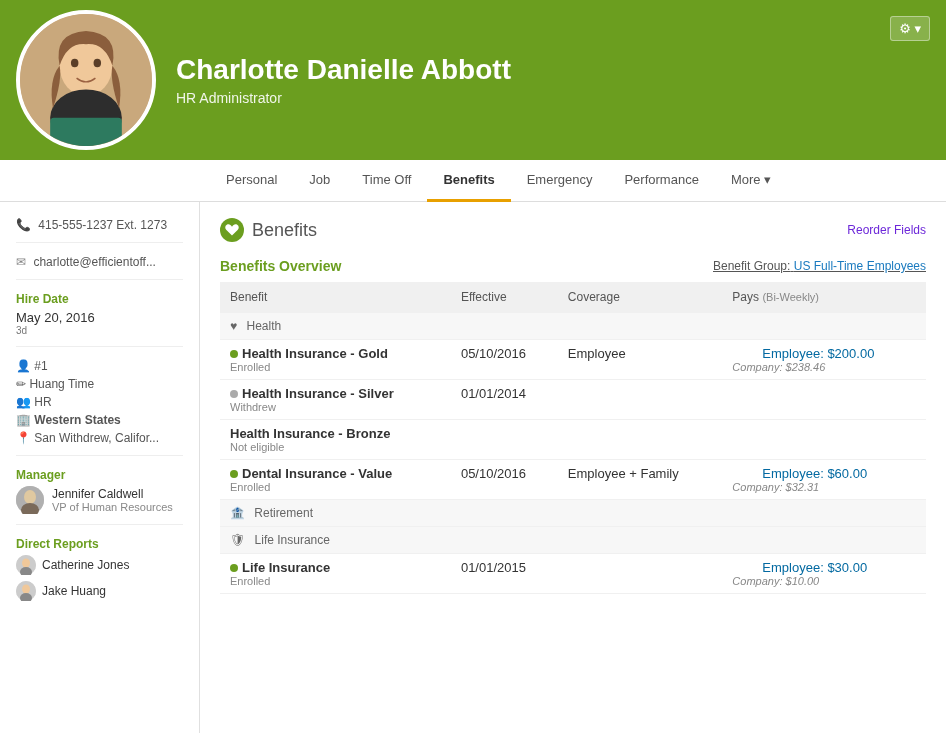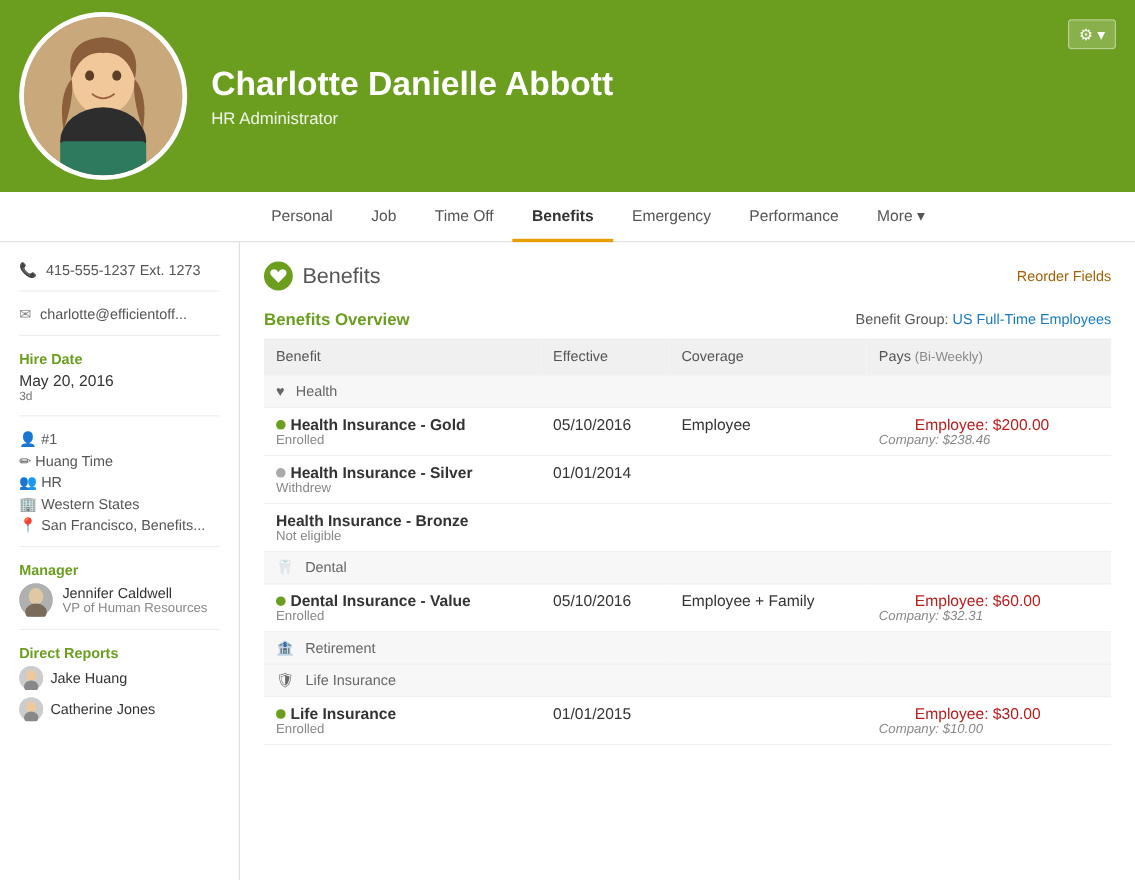--- a/index.html
+++ b/index.html
@@ -177,40 +177,41 @@
       background: #6b9e1f;
       border-radius: 50%;
       display: flex;
       align-items: center;
       justify-content: center;
       margin-right: 8px;
       color: white;
       font-size: 14px;
     }
     .reorder-fields {
-      color: #a16207;
+      color: #6d28d9;
       font-size: 12px;
       cursor: pointer;
     }
 
     
     .section-header {
       display: flex;
       justify-content: space-between;
       align-items: center;
       margin-bottom: 8px;
     }
     .section-title {
       color: #6b9e1f;
       font-size: 14px;
       font-weight: bold;
     }
     .benefit-group-link {
       font-size: 12px;
       color: #555;
+      text-decoration: underline;
     }
     .benefit-group-link a {
       color: #1a7abf;
       text-decoration: none;
     }
 
     
     .benefits-table {
       width: 100%;
       border-collapse: collapse;
@@ -249,21 +250,21 @@
     }
     .status-dot {
       display: inline-block;
       width: 8px;
       height: 8px;
       border-radius: 50%;
       margin-right: 4px;
     }
     .dot-green { background: #6b9e1f; }
     .dot-gray { background: #aaa; }
-    .pays-employee { color: #b91c1c; margin-left: 30px; }
+    .pays-employee { color: #0369a1; margin-left: 30px; }
     .pays-company { color: #888; font-size: 11px; font-style: italic; }
   </style>
 </head>
 <body>
 
 <div class="header">
   <div class="avatar-container">
     <svg viewBox="0 0 140 140" xmlns="http://www.w3.org/2000/svg" width="140" height="140">
       <circle cx="70" cy="70" r="70" fill="#c9a87c"></circle>
 
@@ -323,27 +324,27 @@
         <span>#1</span>
       </div>
       <div style="font-size:12px; color:#555; margin-bottom:4px;">
         <span>✏</span>
         <span>Huang Time</span>
       </div>
       <div style="font-size:12px; color:#555; margin-bottom:4px;">
         <span>👥</span>
         <span>HR</span>
       </div>
-      <div style="font-size:12px; color:#555; margin-bottom:4px;">
+      <div style="font-size:12px; color:#555; margin-bottom:4px;font-weight:bold;">
         <span>🏢</span>
         <span>Western States</span>
       </div>
       <div style="font-size:12px; color:#555;">
         <span>📍</span>
-        <span>San Francisco, Benefits...</span>
+        <span>San Withdrew, Califor...</span>
       </div>
     </div>
 
     <div class="sidebar-field">
       <div class="sidebar-label">Manager</div>
       <div class="manager-row">
         <div class="manager-avatar">
           <svg viewBox="0 0 28 28" width="28" height="28">
             <circle cx="14" cy="14" r="14" fill="#b0b0b0"></circle>
             <ellipse cx="14" cy="11" rx="6" ry="7" fill="#e0c9a0"></ellipse>
@@ -360,31 +361,31 @@
     <div class="sidebar-field">
       <div class="sidebar-label">Direct Reports</div>
       <div class="direct-report-row">
         <div class="person-icon">
           <svg viewBox="0 0 20 20" width="20" height="20">
             <circle cx="10" cy="10" r="10" fill="#ccc"></circle>
             <ellipse cx="10" cy="8" rx="4" ry="4.5" fill="#f0c89a"></ellipse>
             <ellipse cx="10" cy="17" rx="6" ry="5" fill="#888"></ellipse>
           </svg>
         </div>
-        <span style="font-size:12px; color:#333;">Jake Huang</span>
+        <span style="font-size:12px; color:#333;">Catherine Jones</span>
       </div>
       <div class="direct-report-row">
         <div class="person-icon">
           <svg viewBox="0 0 20 20" width="20" height="20">
             <circle cx="10" cy="10" r="10" fill="#ccc"></circle>
             <ellipse cx="10" cy="8" rx="4" ry="4.5" fill="#f0c89a"></ellipse>
             <ellipse cx="10" cy="17" rx="6" ry="5" fill="#888"></ellipse>
           </svg>
         </div>
-        <span style="font-size:12px; color:#333;">Catherine Jones</span>
+        <span style="font-size:12px; color:#333;">Jake Huang</span>
       </div>
     </div>
   </div>
 
   <div class="content">
 
     <div class="page-title-row">
       <div class="page-title">
         <div class="page-title-icon">
           <svg viewBox="0 0 20 20" width="16" height="16">
@@ -459,26 +460,20 @@
         </div>
         <div class="benefit-status">Not eligible</div>
       </td>
       <td></td>
       <td></td>
       <td>
         <div class="pays-employee"></div>
         <div class="pays-company"></div>
       </td>
     </tr>
-          <tr class="category-row">
-            <td colspan="4">
-    <span style="margin-right:6px;">🦷</span>
-    Dental
-  </td>
-          </tr>
           <tr>
       <td>
         <div class="benefit-name">
           <span class="status-dot dot-green"></span>Dental Insurance - Value
         </div>
         <div class="benefit-status">Enrolled</div>
       </td>
       <td>05/10/2016</td>
       <td>Employee + Family</td>
       <td>

